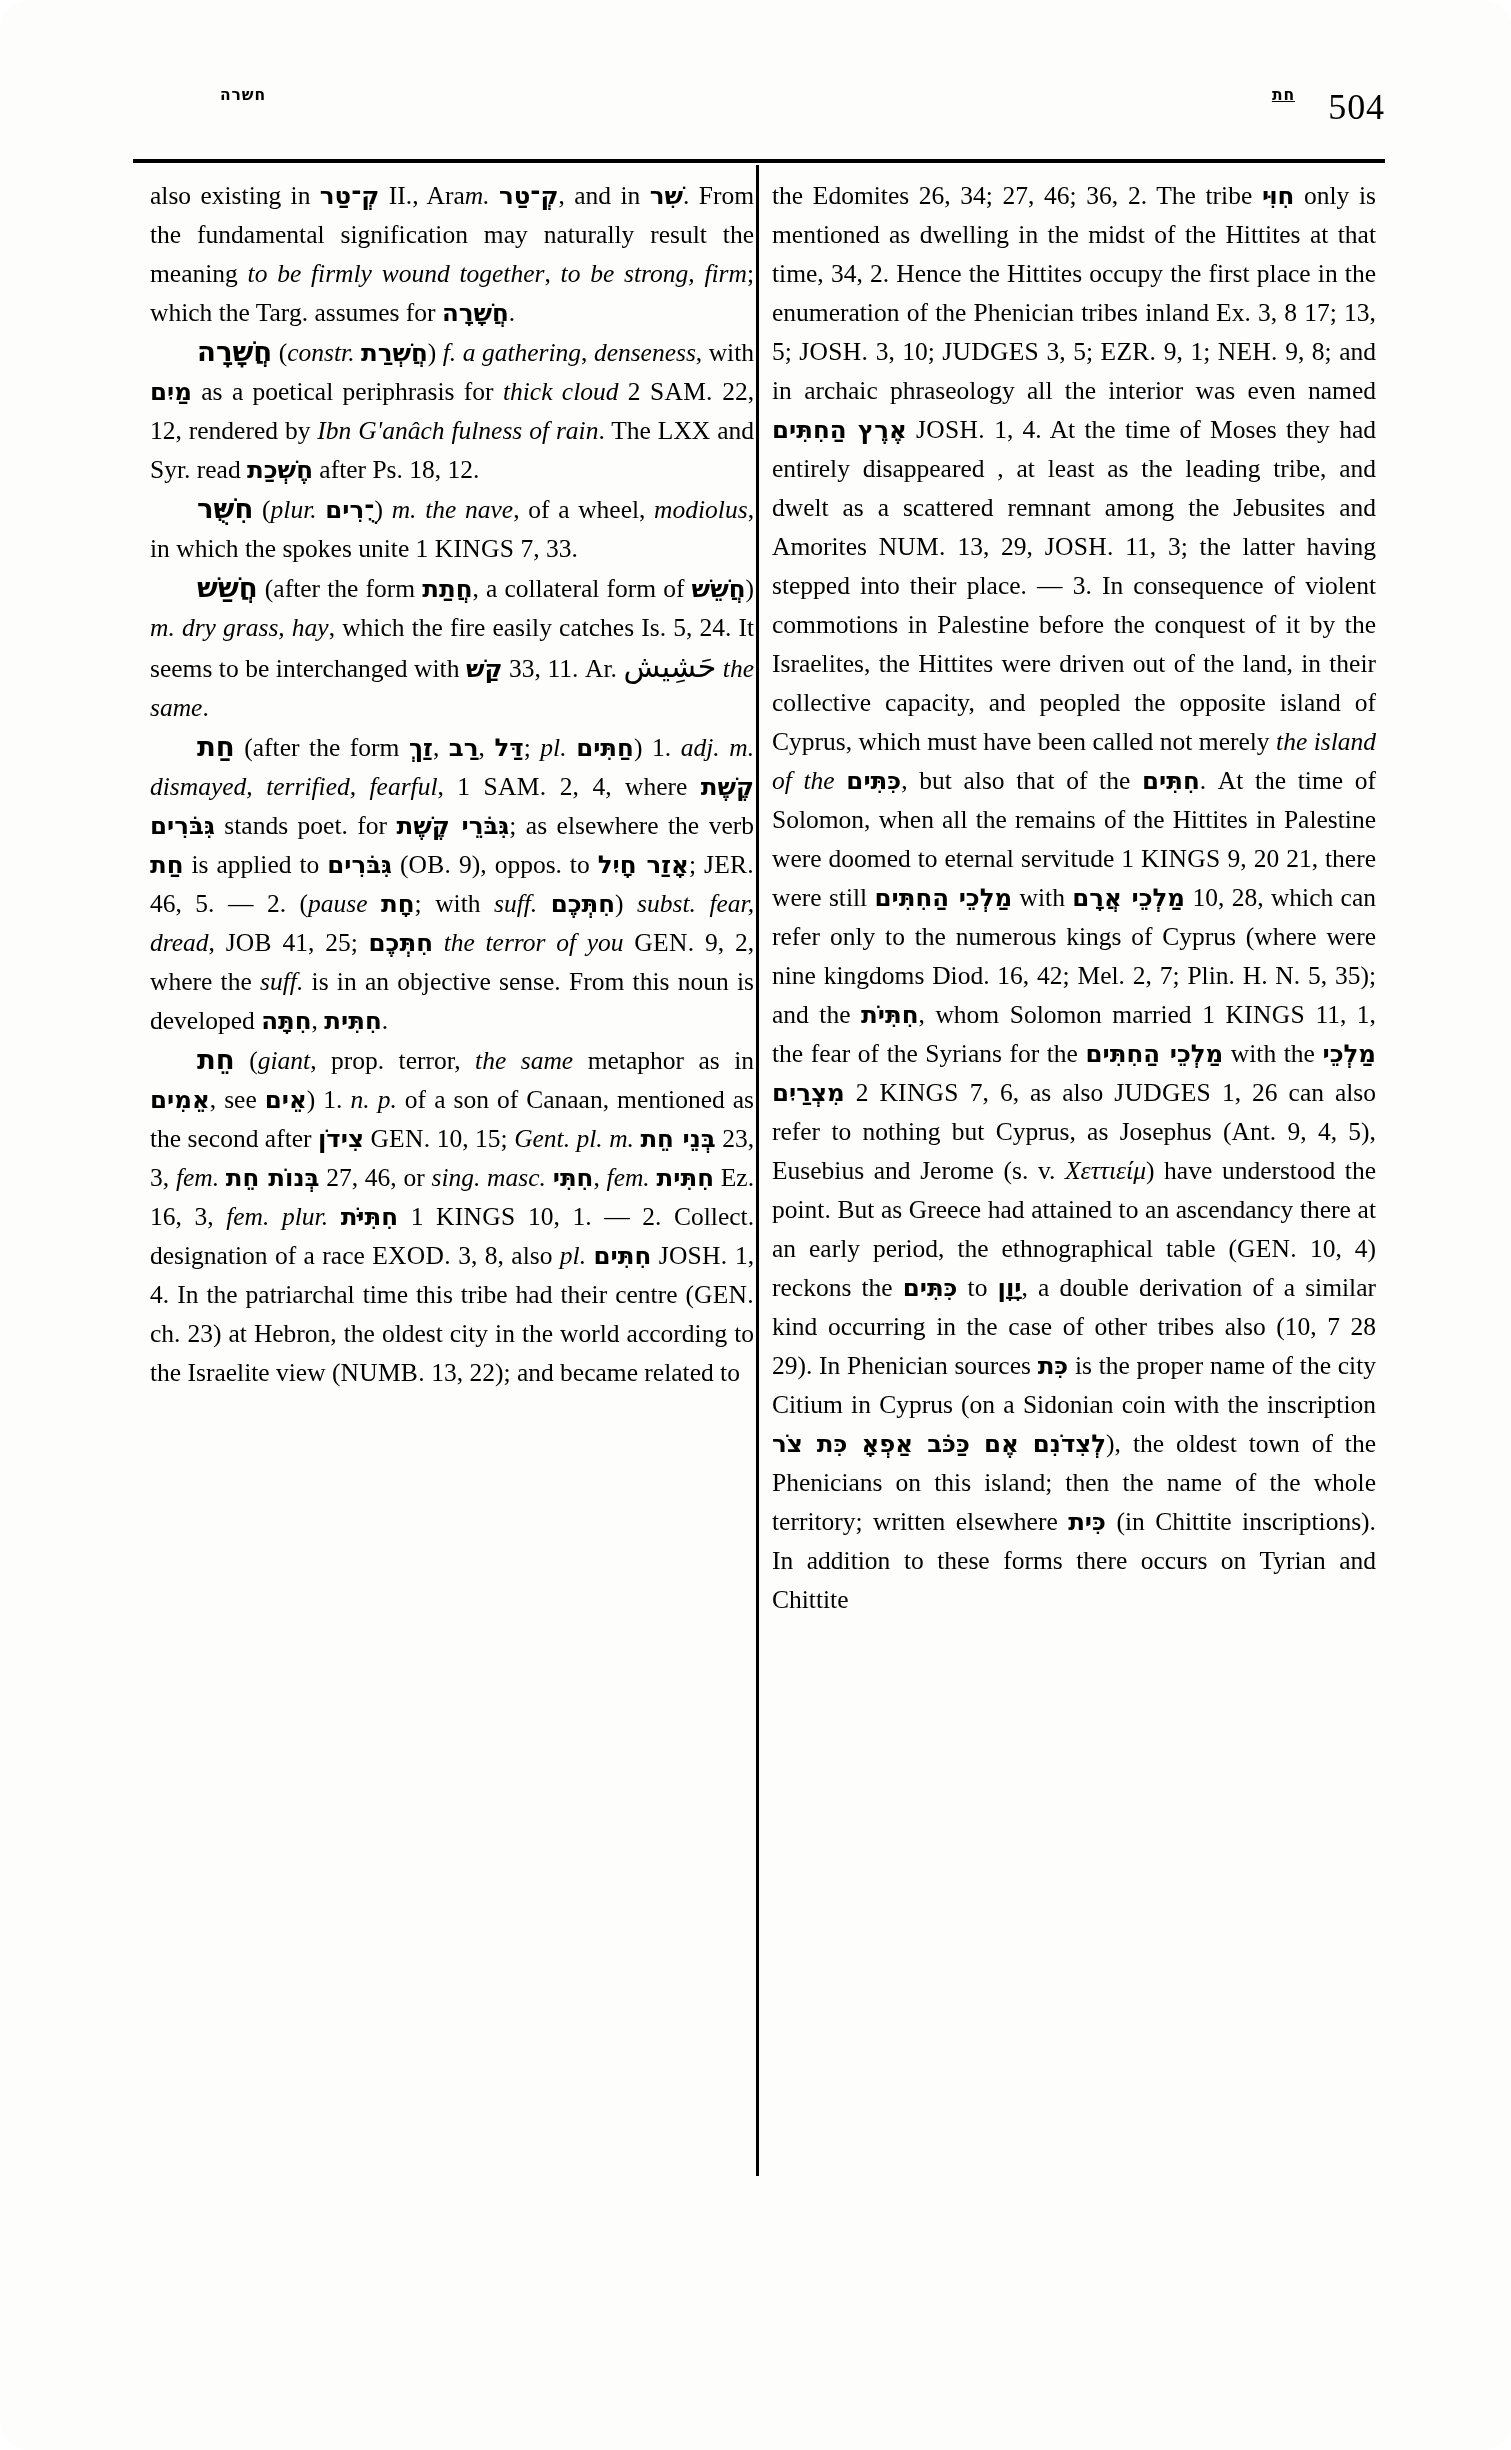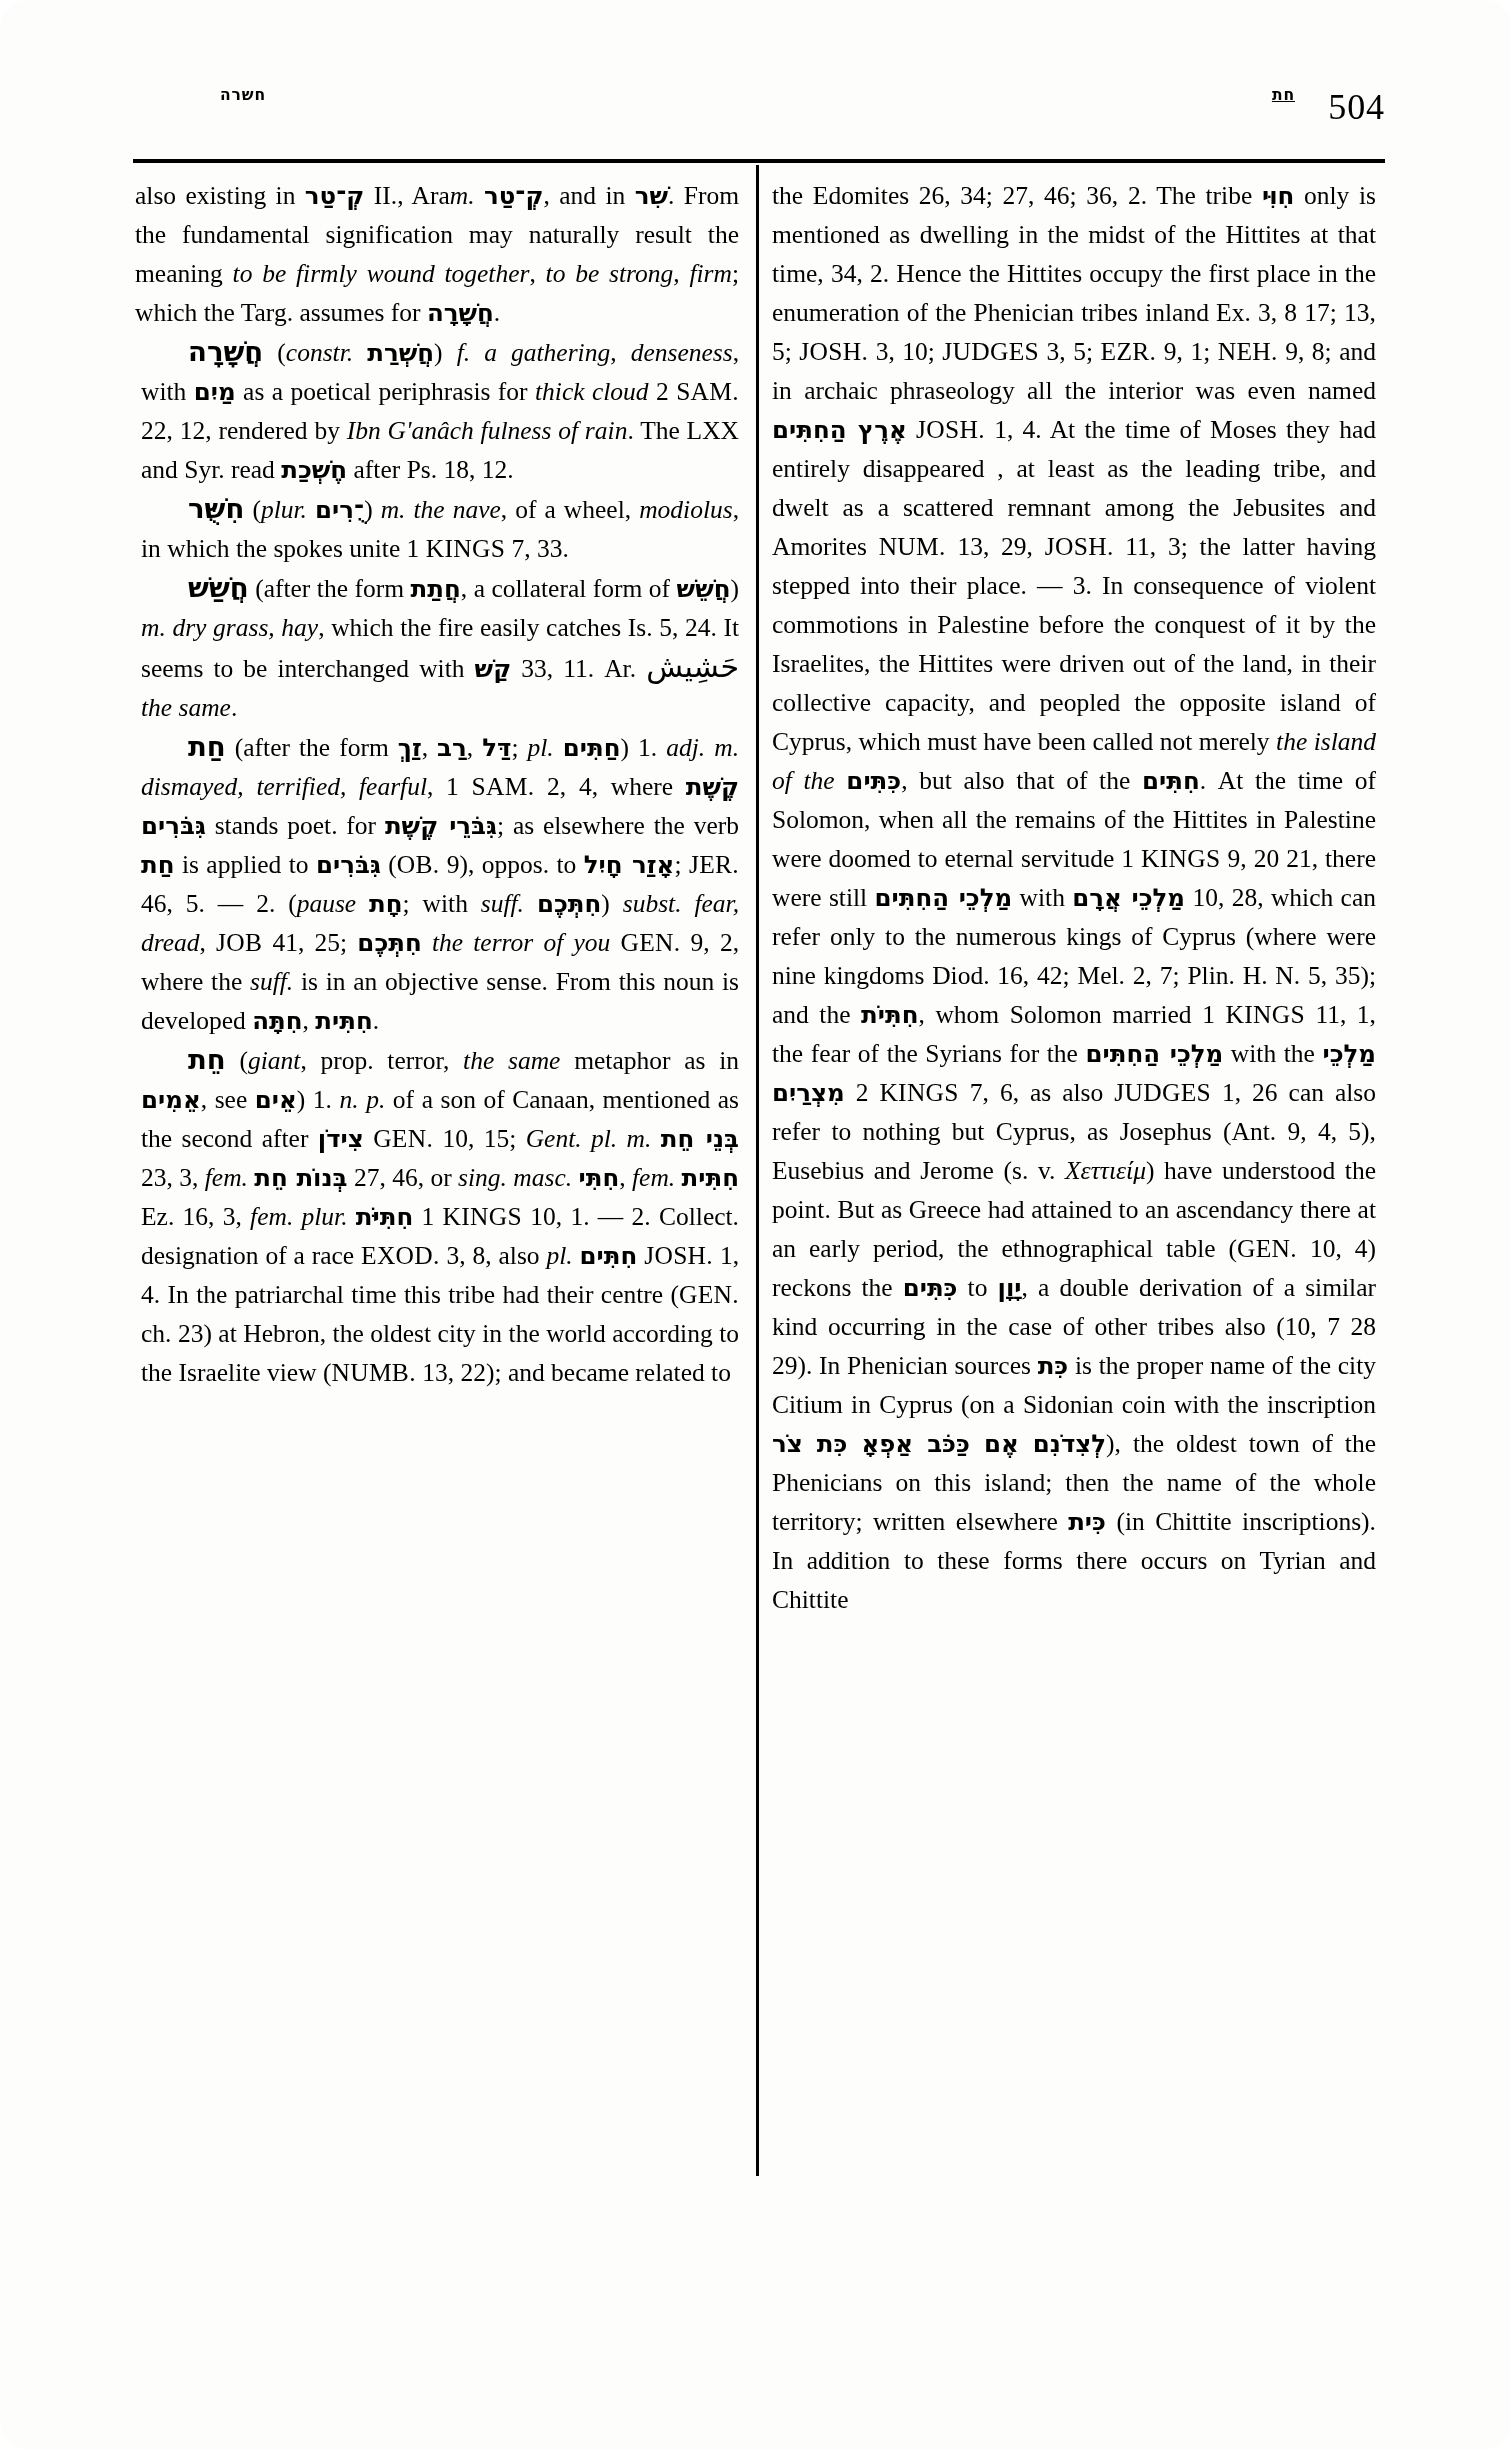--- a/index.html
+++ b/index.html
@@ -80,30 +80,29 @@
   .col {
     position: absolute;
     top: 176px;
     width: 604px;
     font-size: 25.5px;
     line-height: 39px;
     text-align: justify;
     text-justify: inter-word;
     hyphens: manual;
   }
-  .col-left  { left: 135px; }
+  .col-left  { left: 150px; }
   .col-right { left: 772px; }
 
   .col p {
     margin: 0;
     text-indent: 0;
   }
   .col p.indent {
     text-indent: 47px;
-    margin-left: 6px;
   }
 
   
   .it   { font-style: italic; }
   .sc   { font-variant: small-caps; font-size: 1.0em; letter-spacing: 0.3px; }
   .heb  {
     font-family: "DejaVu Sans", sans-serif;
     font-size: 0.96em;
     direction: rtl;
     unicode-bidi: isolate;

